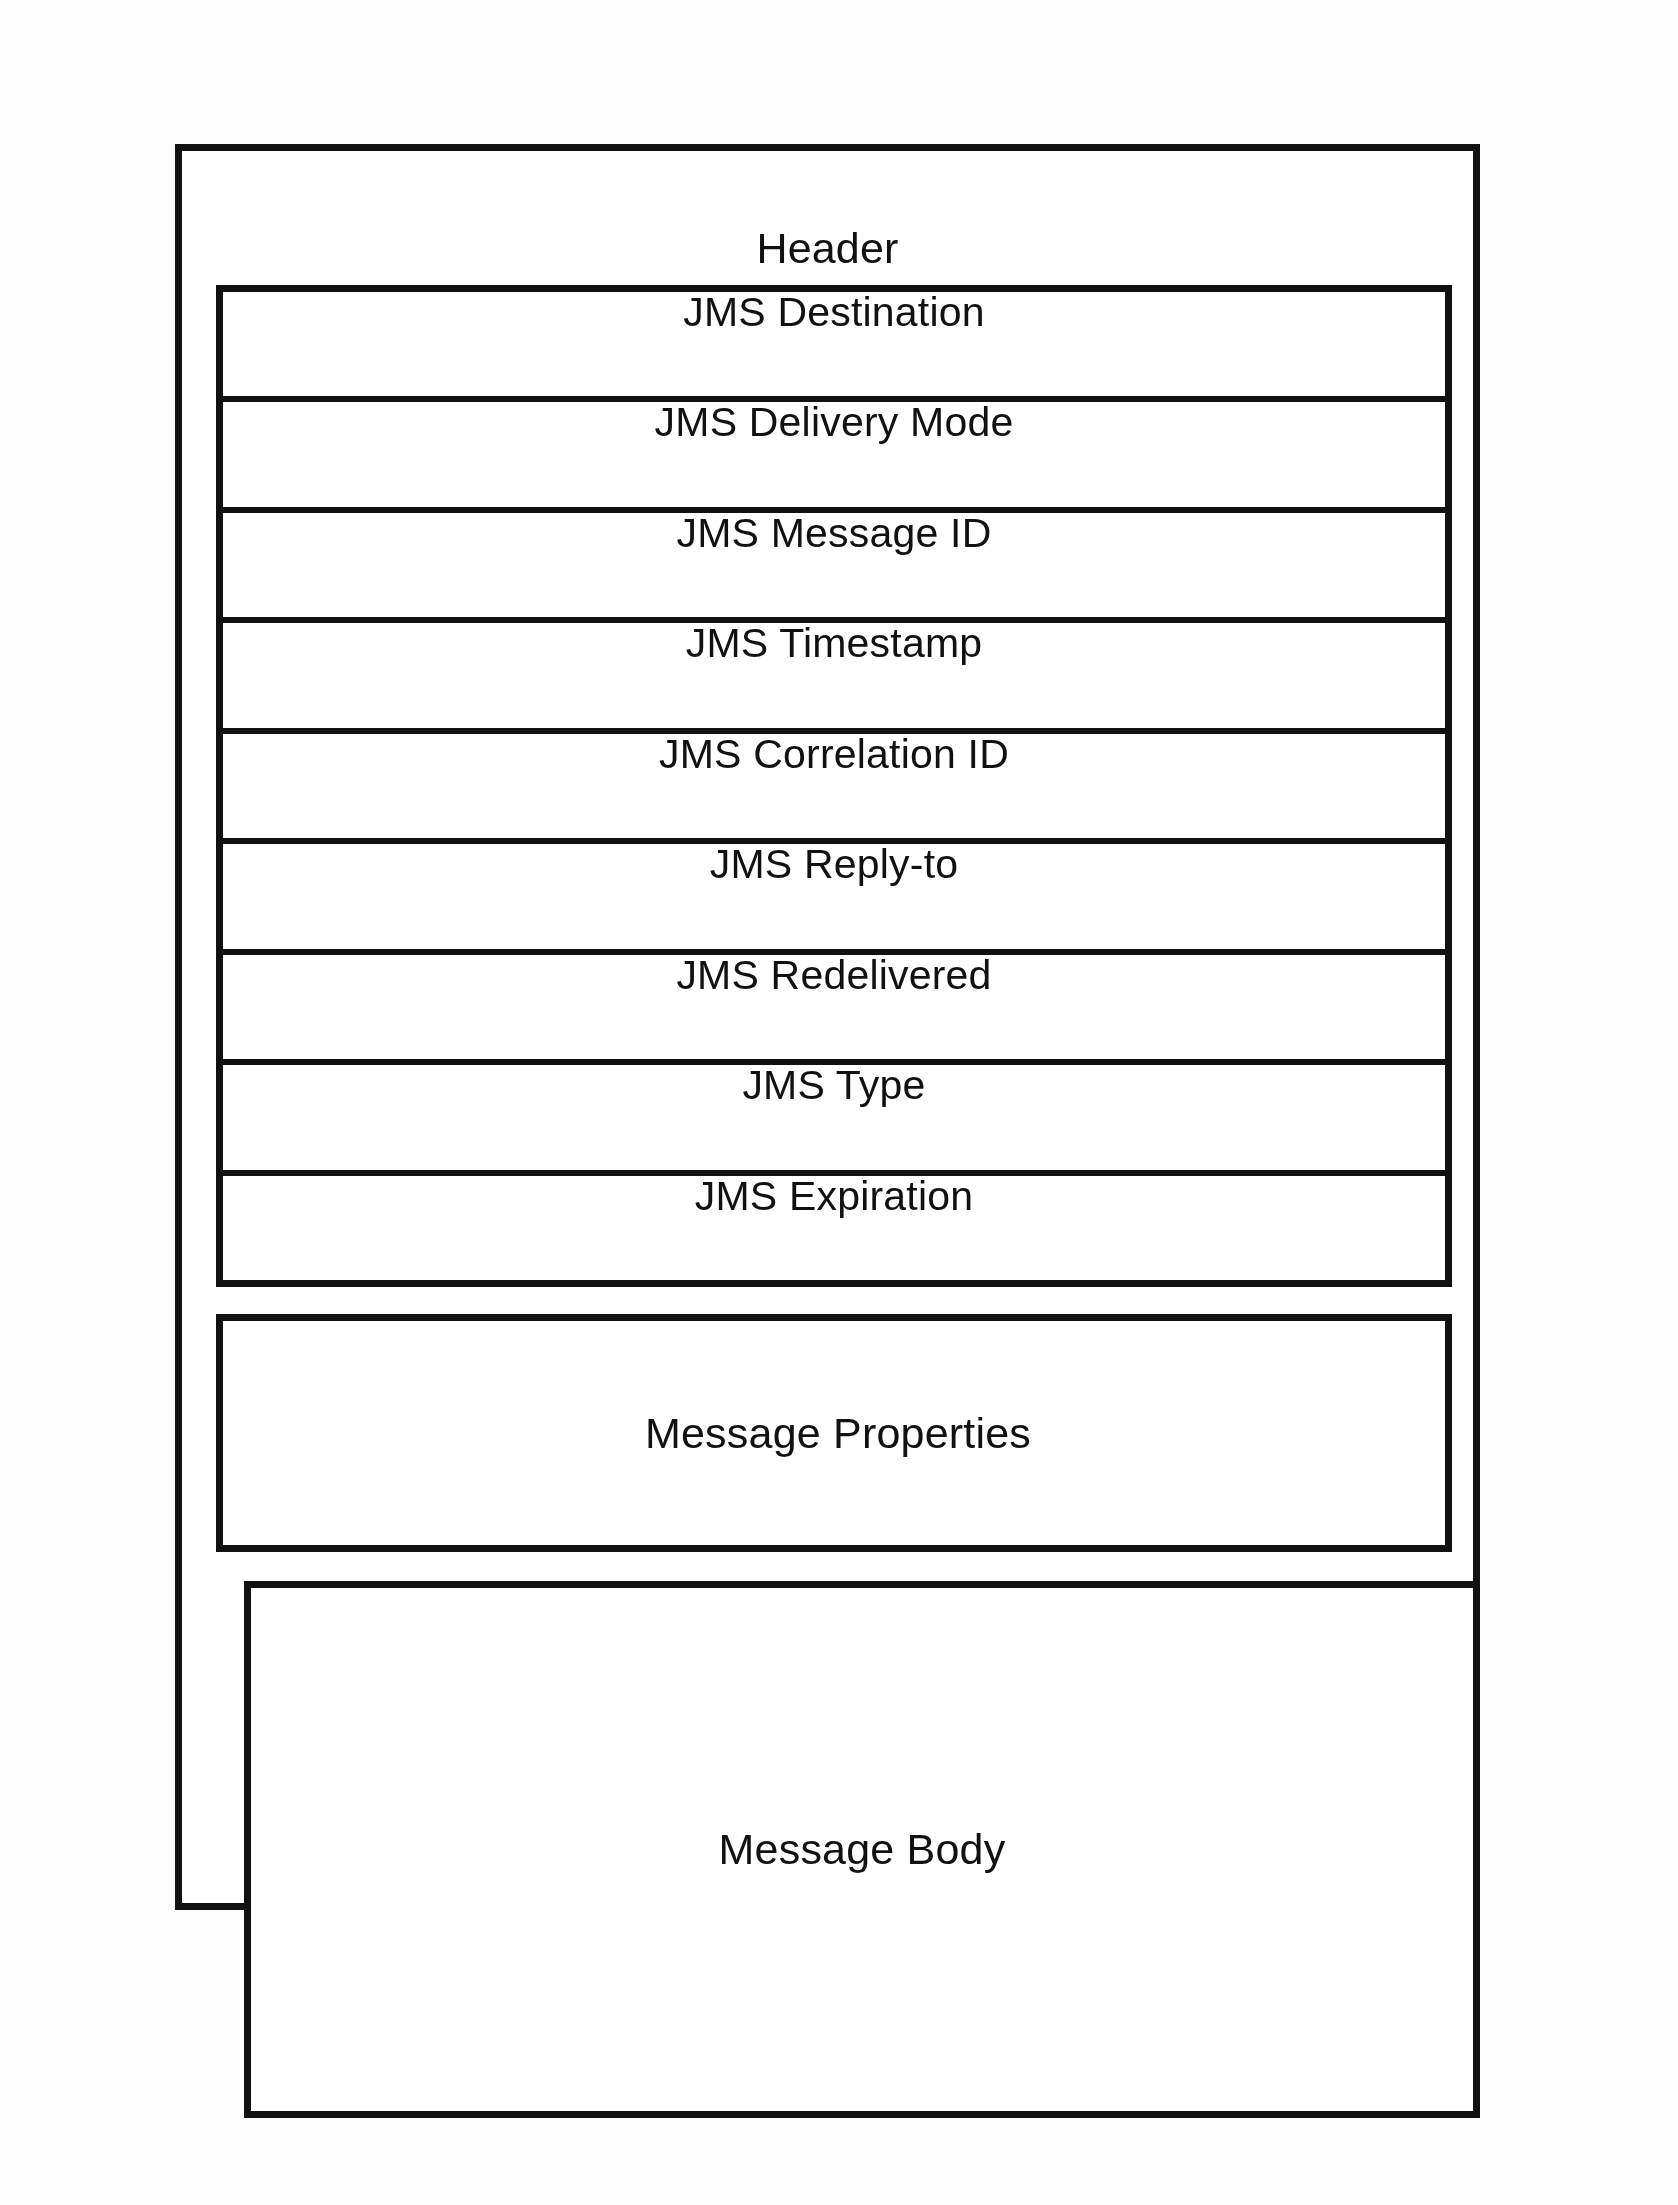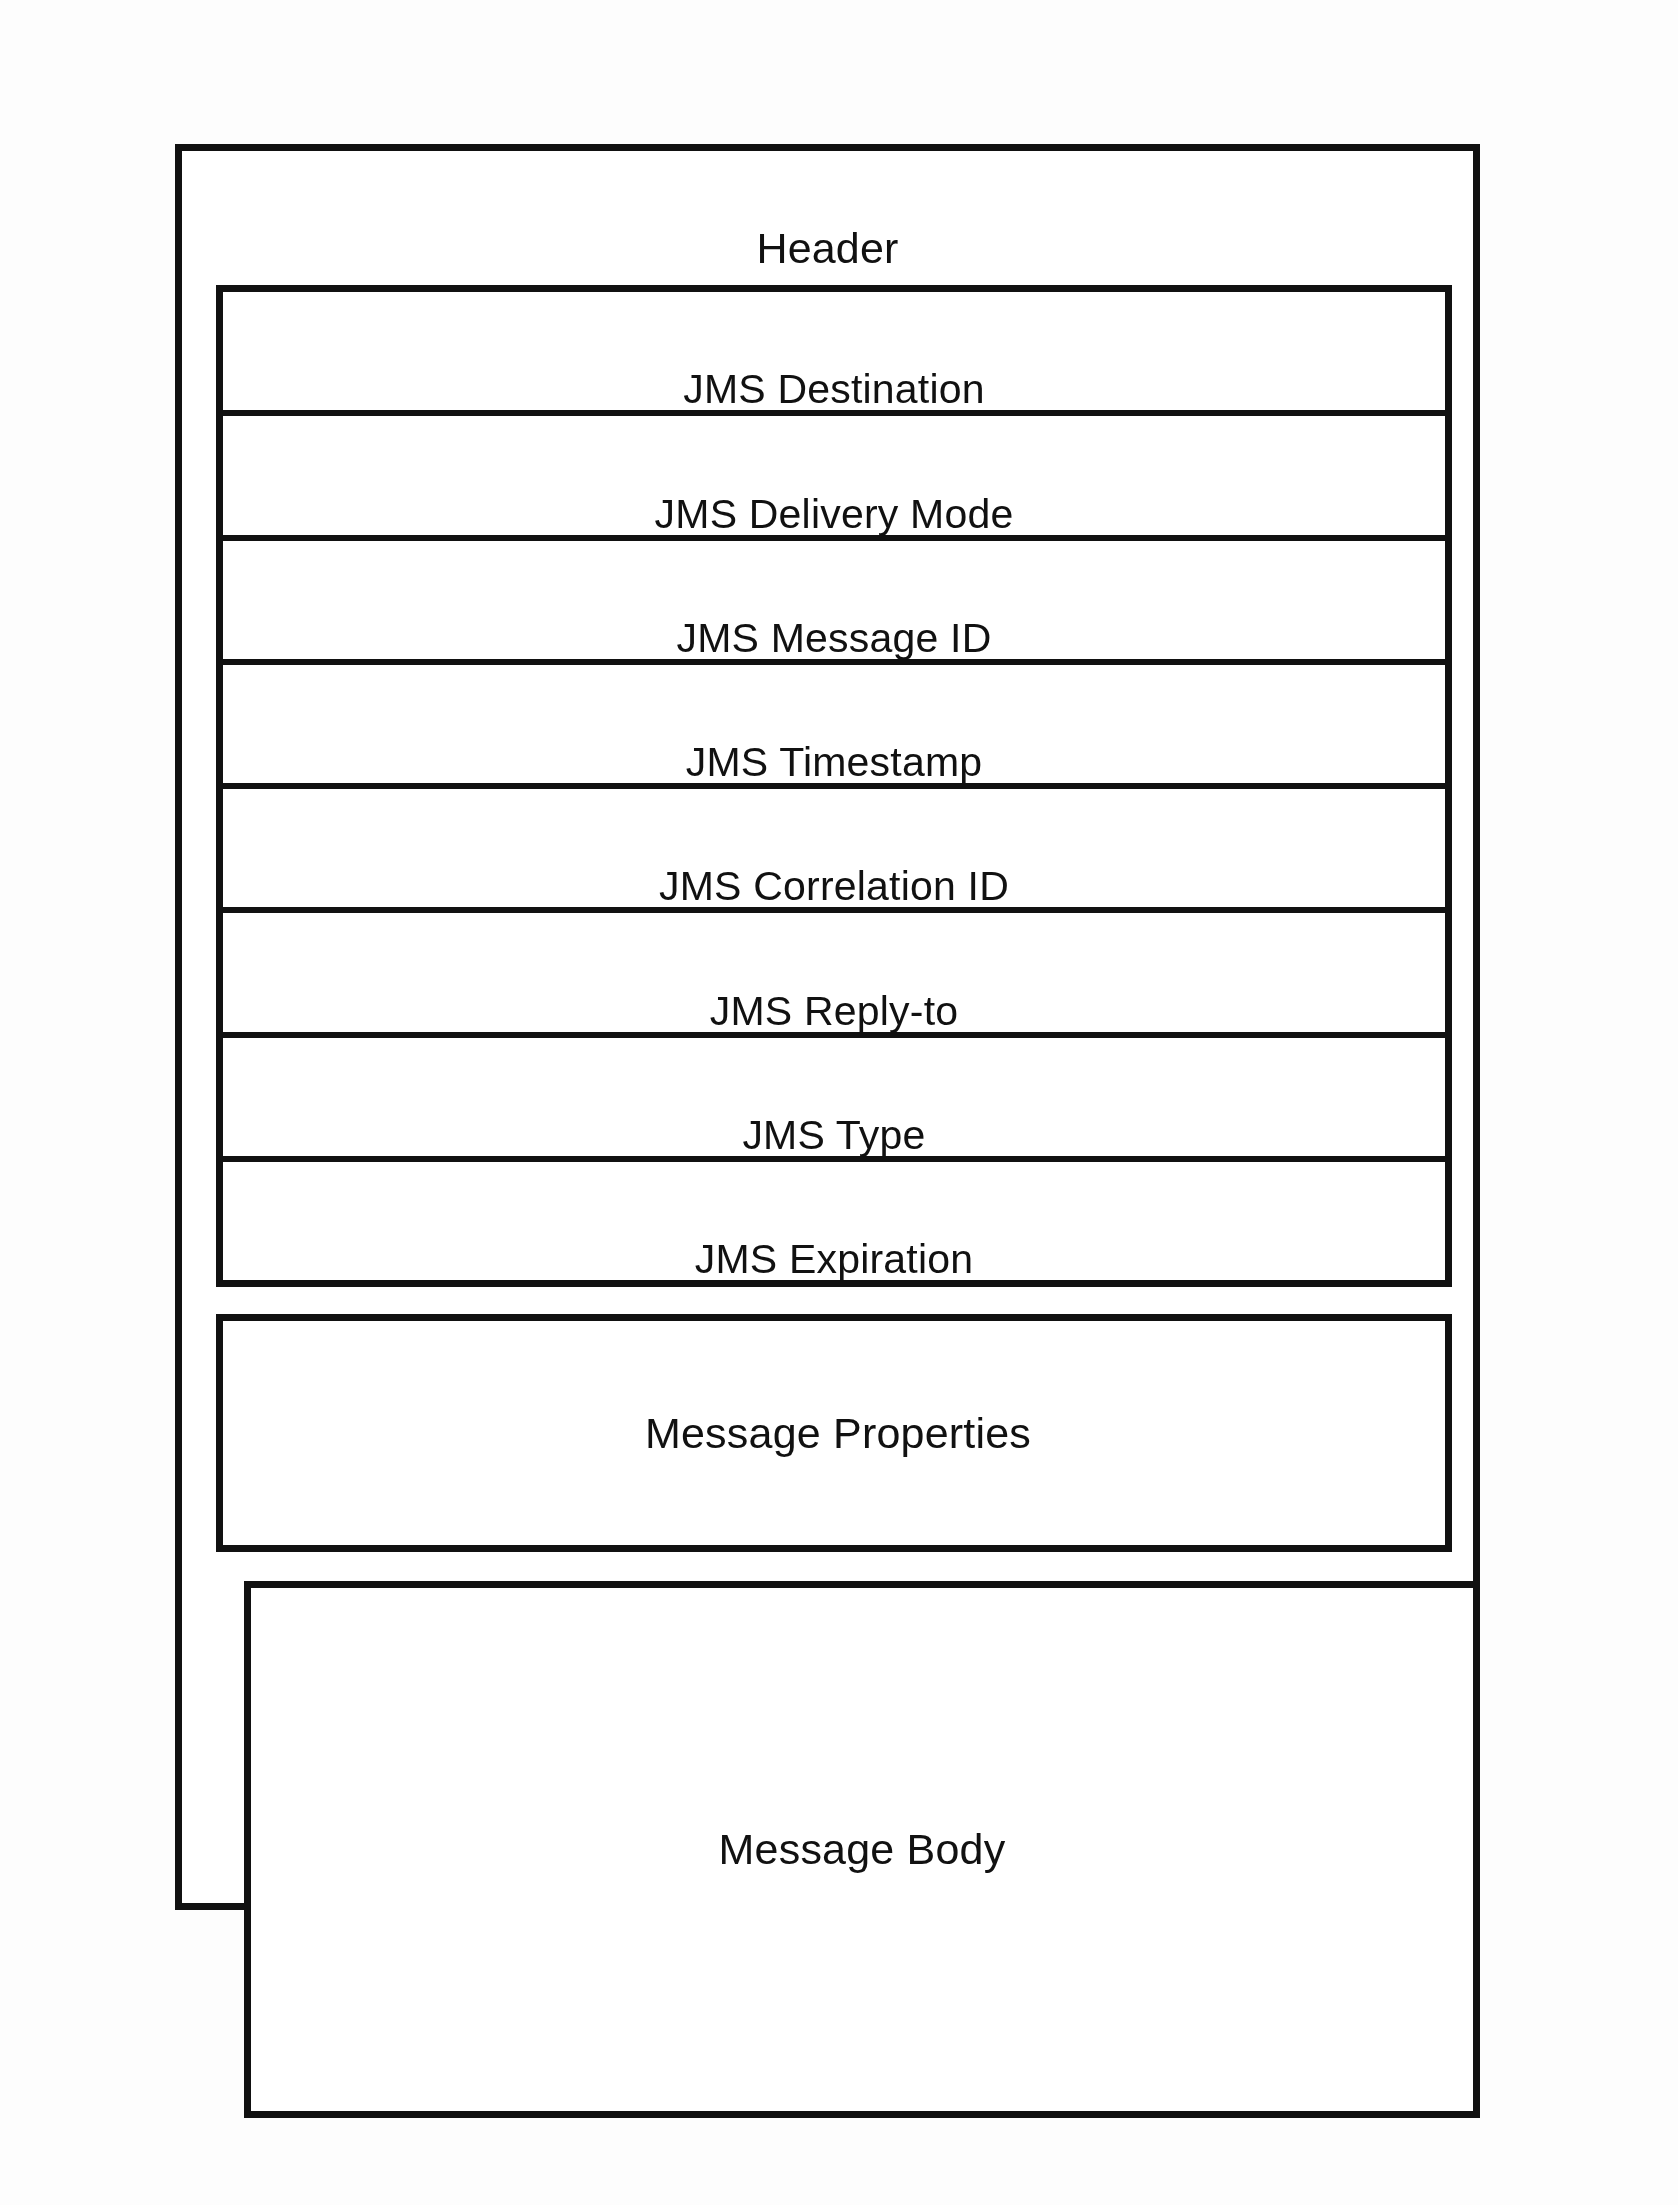--- a/index.html
+++ b/index.html
@@ -62,21 +62,21 @@
     border: 7.4px solid #111111;
     background: #ffffff;
     display: flex;
     flex-direction: column;
   }
 
   .jms-row {
     flex: 1 1 0;
     min-height: 0;
     display: flex;
-    align-items: flex-end;
+    align-items: flex-start;
     justify-content: center;
     border-bottom: 6.6px solid #111111;
     box-sizing: border-box;
     background: #ffffff;
   }
   .jms-row:last-child {
     border-bottom: none;
   }
   .jms-row .row-label {
     font-size: 41px;
@@ -156,20 +156,23 @@
       </div>
 
       <div class="jms-row">
         <span class="row-label">JMS Correlation ID</span>
       </div>
 
       <div class="jms-row">
         <span class="row-label">JMS Reply-to</span>
       </div>
 
+      <div class="jms-row">
+        <span class="row-label">JMS Redelivered</span>
+      </div>
 
       <div class="jms-row">
         <span class="row-label">JMS Type</span>
       </div>
 
       <div class="jms-row">
         <span class="row-label">JMS Expiration</span>
       </div>
 
 

